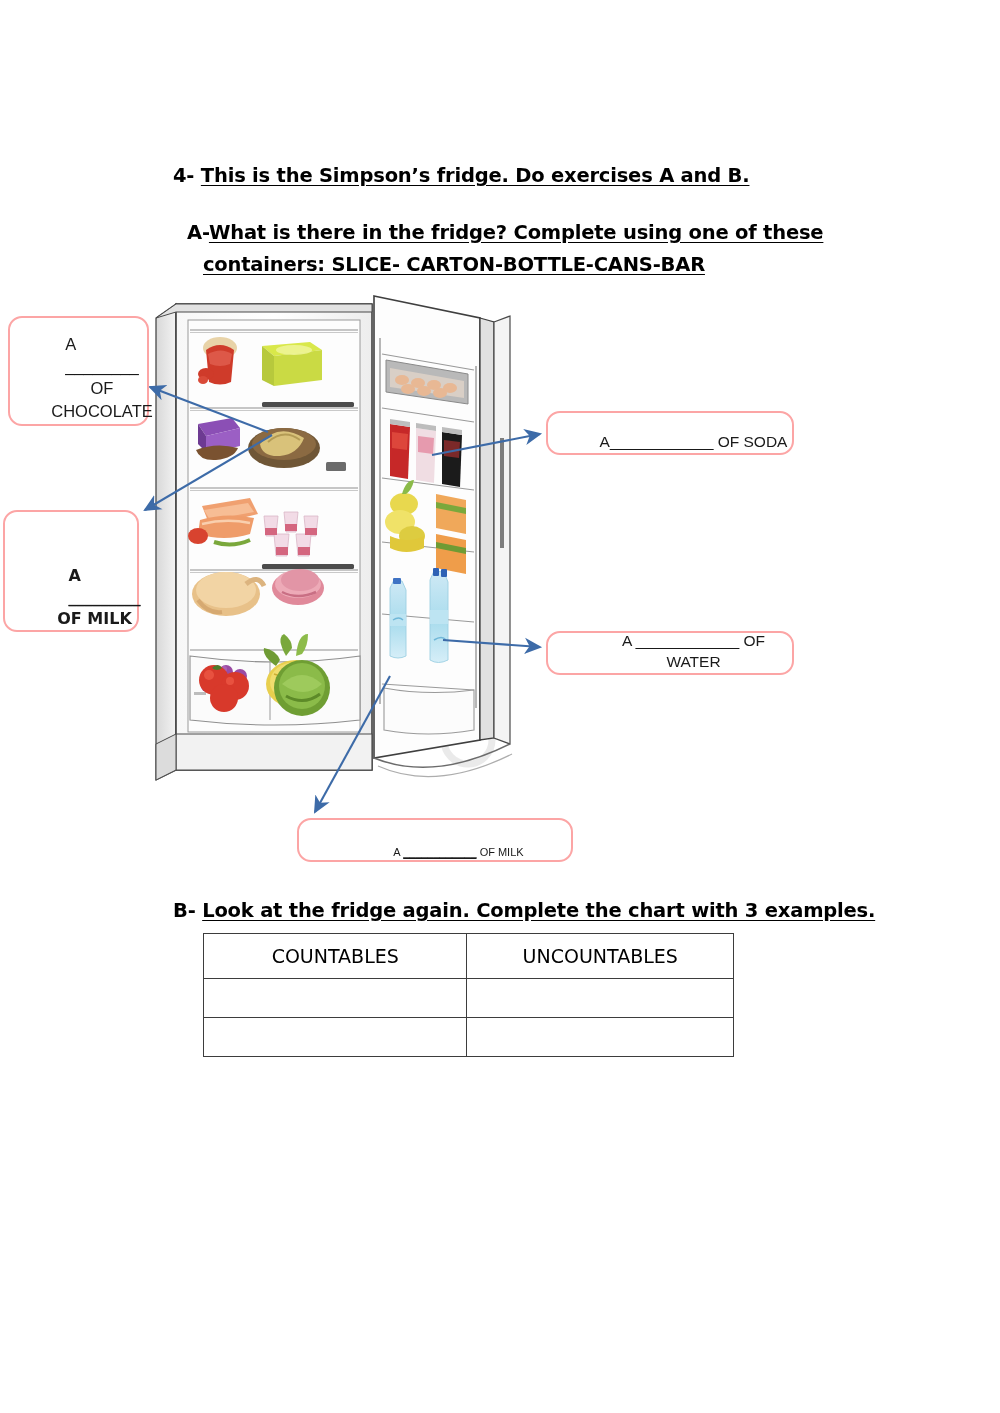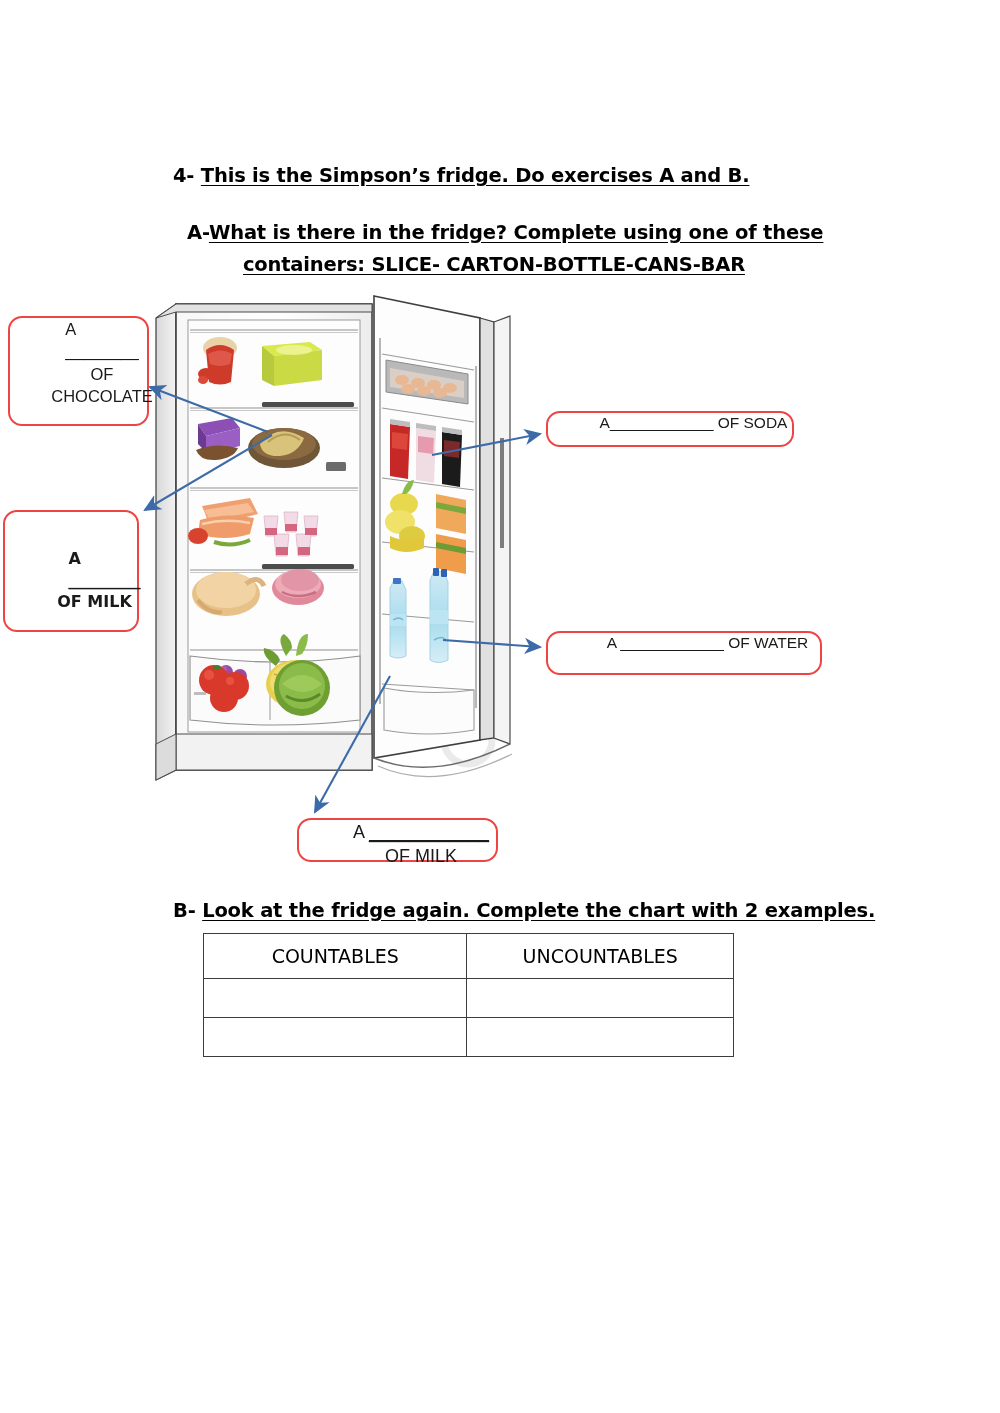--- a/index.html
+++ b/index.html
@@ -22,31 +22,31 @@
     font-size: 19.5px;
     color: #000;
     white-space: nowrap;
     letter-spacing: -0.2px;
   }
   .q-prefix { text-decoration: none; }
   .q-under { text-decoration: underline; text-underline-offset: 3px; }
 
   #heading-4  { left: 173px; top: 164px; }
   #heading-a  { left: 173px; top: 221px; margin-left: 14px; }
-  #heading-a2 { left: 203px; top: 253px; margin-left: 40px; }
+  #heading-a2 { left: 203px; top: 253px; }
   #heading-b  { left: 173px; top: 899px; }
 
   
   .callout {
     position: absolute;
-    border: 2px solid #ef4444;
+    border: 2px solid #fca5a5;
     border-radius: 14px;
     background: #ffffff;
     display: flex;
-    align-items: flex-start;
+    align-items: flex-end;
     justify-content: center;
     text-align: center;
     color: #1a1a1a;
     z-index: 6;
     padding-left: 47px;
   }
   .callout .txt { line-height: 1.35; }
 
   #box-chocolate {
     left: 8px; top: 316px; width: 141px; height: 110px;
@@ -59,30 +59,30 @@
   #box-pizza {
     left: 3px; top: 510px; width: 136px; height: 122px;
     font-family: "DejaVu Sans", sans-serif;
     font-weight: bold;
     font-size: 16px;
   }
   #box-pizza .txt { padding-top: 36px; }
   #box-pizza .l1 { display: block; text-align: left; padding-left: 20px; }
 
   #box-soda {
-    left: 546px; top: 411px; width: 248px; height: 36px;
+    left: 546px; top: 411px; width: 248px; height: 44px;
     font-size: 15.5px;
   }
   #box-water {
-    left: 546px; top: 631px; width: 276px; height: 44px;
+    left: 546px; top: 631px; width: 248px; height: 44px;
     font-size: 15.5px;
   }
   #box-milk {
-    left: 297px; top: 818px; width: 201px; height: 44px;
-    font-size: 18px;
+    left: 297px; top: 818px; width: 276px; height: 44px;
+    font-size: 11px;
   }
   .blank { text-decoration: underline; text-underline-offset: 2px; }
 
   
   #arrow-layer {
     position: absolute; left: 0; top: 0;
     width: 1000px; height: 1413px;
     pointer-events: none; z-index: 5;
   }
 
@@ -456,21 +456,21 @@
   </div>
 
   <div class="callout" id="box-water">
     <div class="txt"><span>A</span> <span class="blank">____________</span> <span>OF WATER</span></div>
   </div>
 
   <div class="callout" id="box-milk">
     <div class="txt"><span>A</span> <span class="blank">____________</span> <span>OF MILK</span></div>
   </div>
 
-  <div class="q-line" id="heading-b"><span class="q-prefix">B-</span> <span class="q-under">Look at the fridge again. Complete the chart with 2 examples.</span></div>
+  <div class="q-line" id="heading-b"><span class="q-prefix">B-</span> <span class="q-under">Look at the fridge again. Complete the chart with 3 examples.</span></div>
 
   <table id="chart-table">
     <colgroup>
         <col class="col-a">
         <col class="col-b">
       </colgroup>
     <thead>
       <tr>
         <th>COUNTABLES</th>
         <th>UNCOUNTABLES</th>

